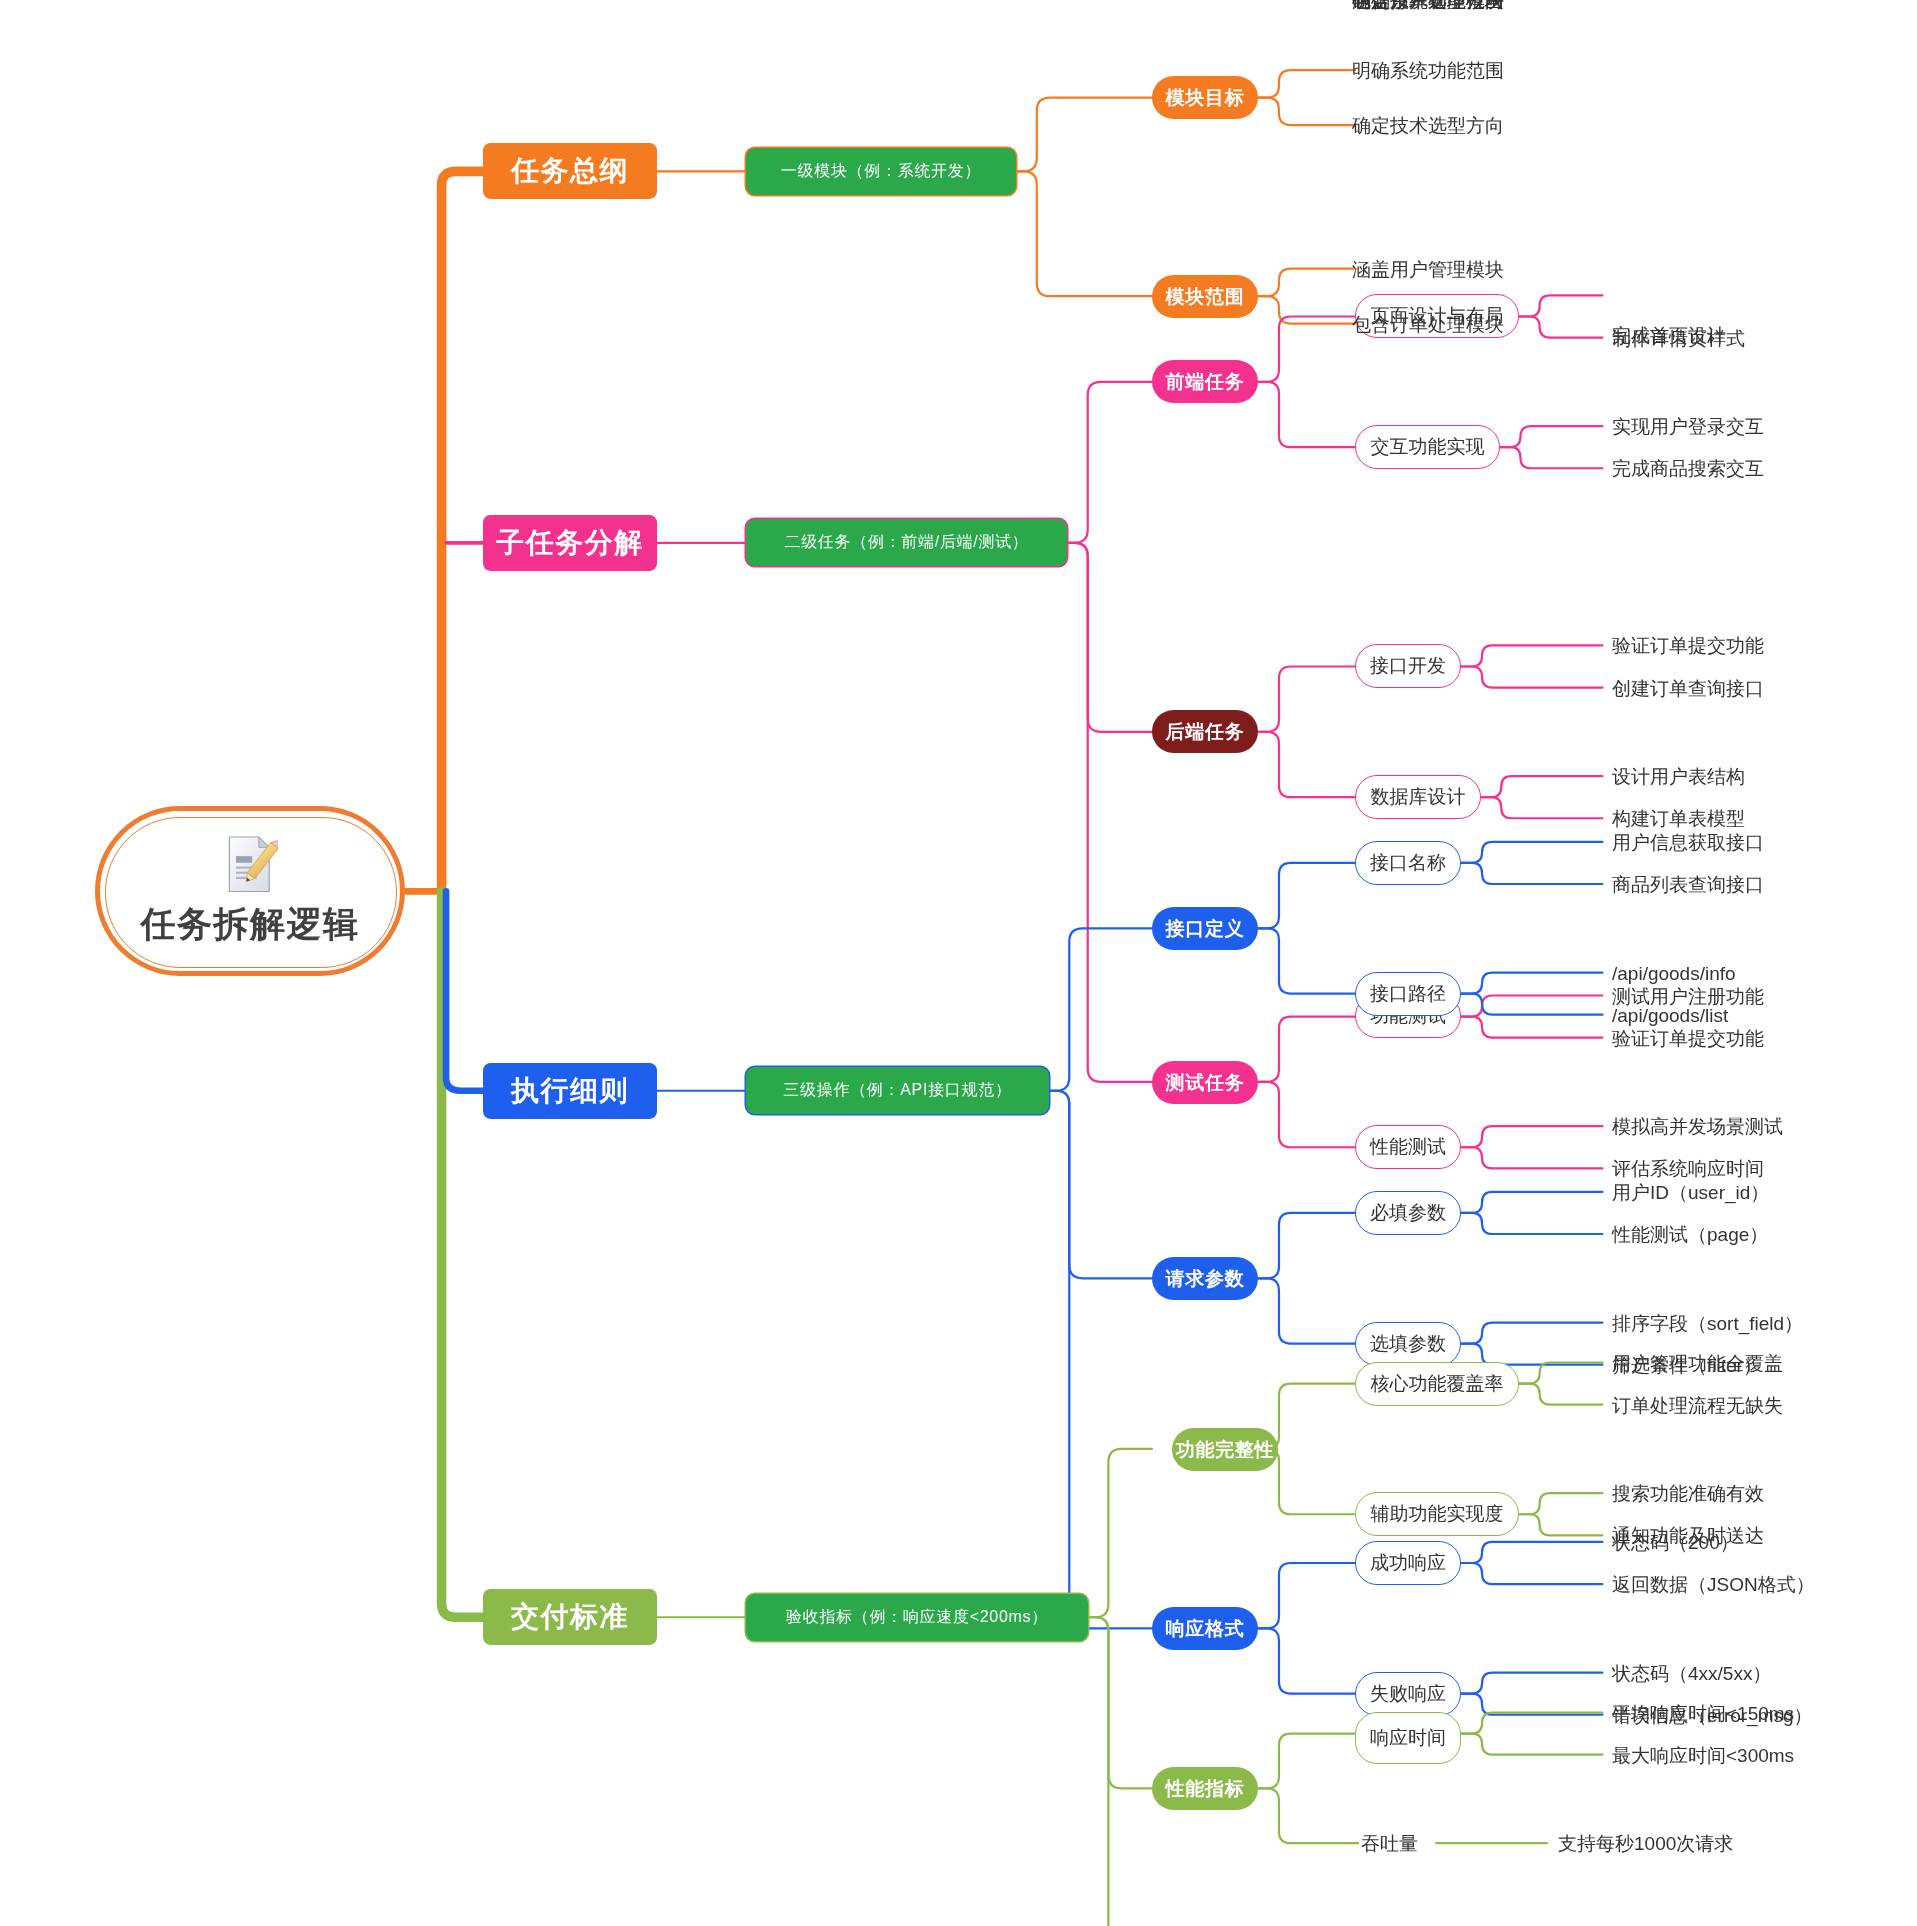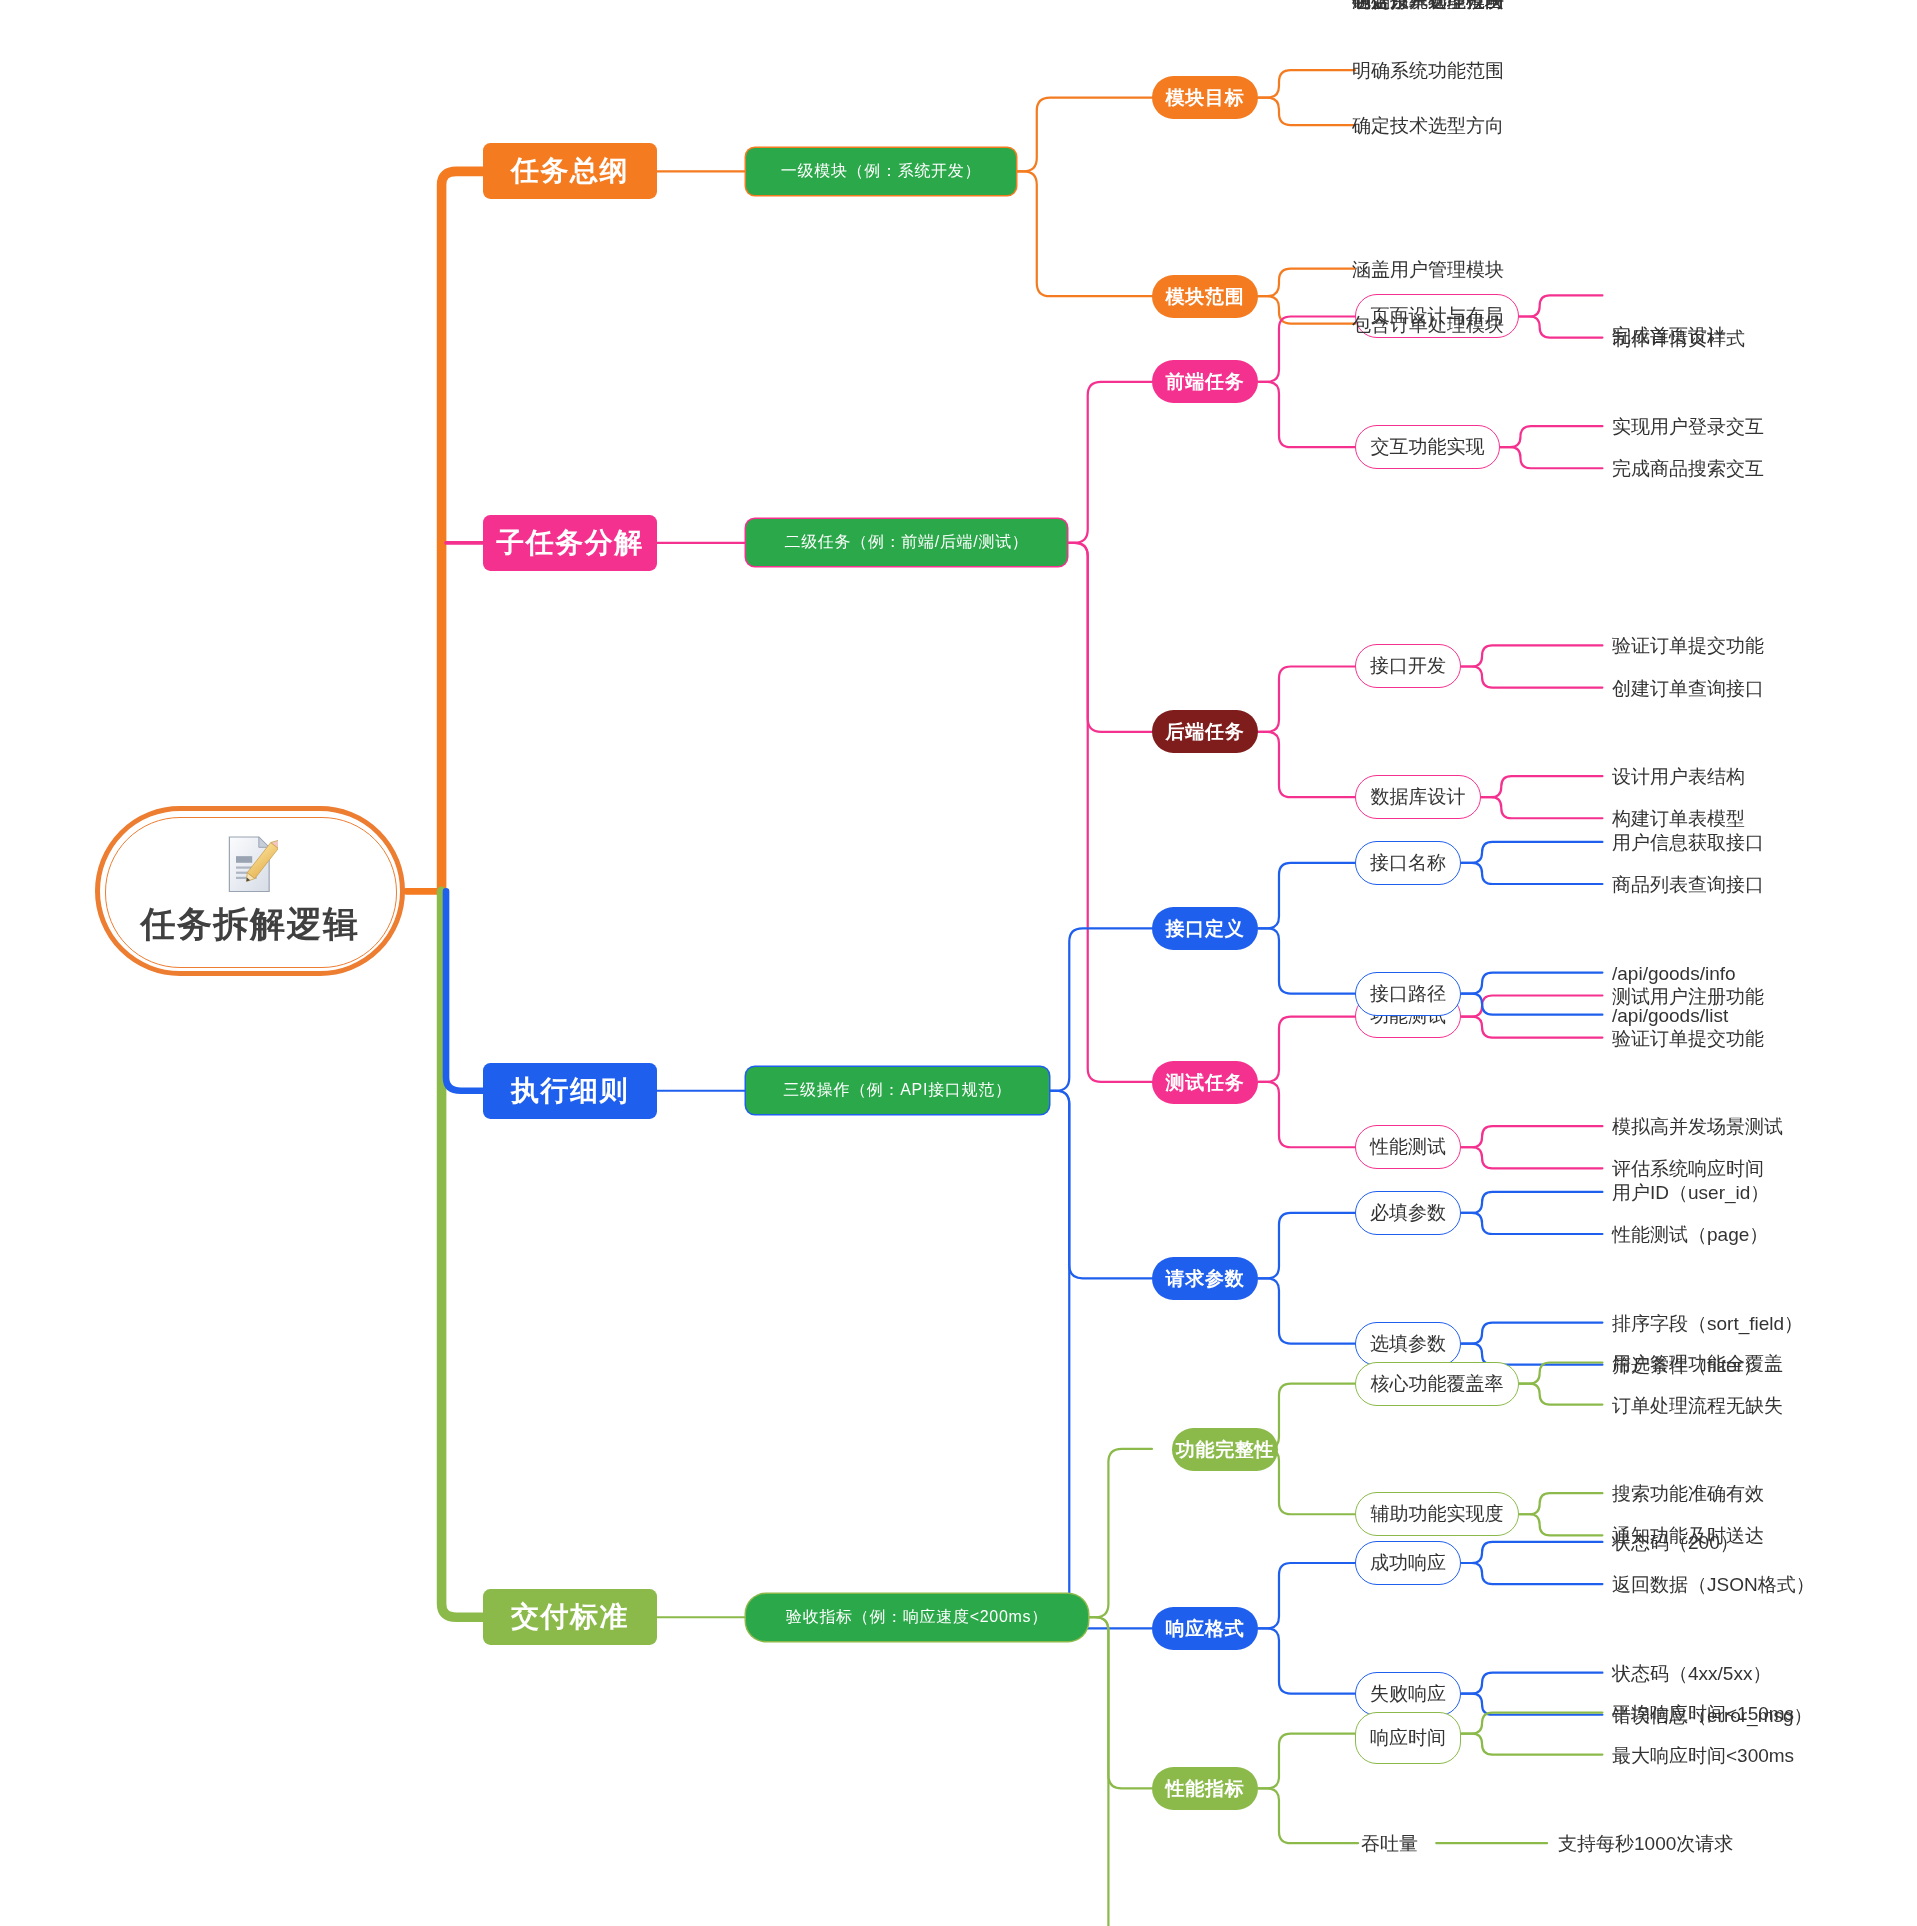--- a/index.html
+++ b/index.html
@@ -244,21 +244,21 @@
       <div class="leaf" style="left: 1612px; top: 1542px;"><span>状态码（200）</span></div>
       <div class="leaf" style="left: 1612px; top: 1584px;"><span>返回数据（JSON格式）</span></div>
       <div class="node l4" style="left: 1355px; top: 1672px; width: 106px; height: 44px; background: rgb(255, 255, 255); border-color: rgb(31, 95, 238); color: rgb(51, 51, 51);">
         <span>失败响应</span>
       </div>
       <div class="leaf" style="left: 1612px; top: 1673px;"><span>状态码（4xx/5xx）</span></div>
       <div class="leaf" style="left: 1612px; top: 1715px;"><span>错误信息（error_msg）</span></div>
       <div class="node l1" style="left: 483px; top: 1589px; width: 174px; height: 56px; background: rgb(139, 186, 75); color: rgb(255, 255, 255);">
         <span>交付标准</span>
       </div>
-      <div class="node l2" style="left: 746px; top: 1594px; width: 342px; height: 47px; color: rgb(255, 255, 255); box-shadow: rgb(139, 186, 75) 0px 0px 0px 1.5px; border-radius: 20px;">
+      <div class="node l2" style="left: 746px; top: 1594px; width: 342px; height: 47px; color: rgb(255, 255, 255); box-shadow: rgb(139, 186, 75) 0px 0px 0px 1.5px;">
         <span>验收指标（例：响应速度&lt;200ms）</span>
       </div>
       <div class="node l3" style="left: 1152px; top: 1428px; width: 106px; height: 43px; background: rgb(139, 186, 75); color: rgb(255, 255, 255); margin-left: 20px;">
         <span>功能完整性</span>
       </div>
       <div class="node l4" style="left: 1355px; top: 1362px; width: 164px; height: 44px; background: rgb(255, 255, 255); border-color: rgb(139, 186, 75); color: rgb(51, 51, 51);">
         <span>核心功能覆盖率</span>
       </div>
       <div class="leaf" style="left: 1612px; top: 1363px;"><span>用户管理功能全覆盖</span></div>
       <div class="leaf" style="left: 1612px; top: 1405px;"><span>订单处理流程无缺失</span></div>

